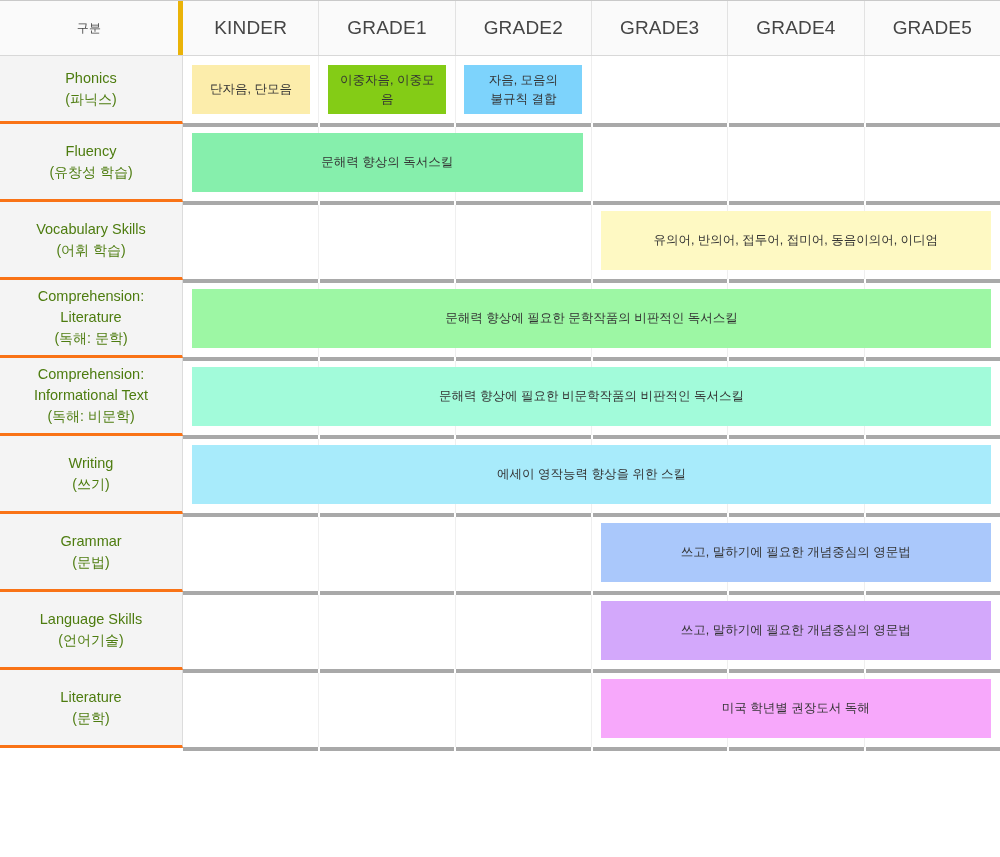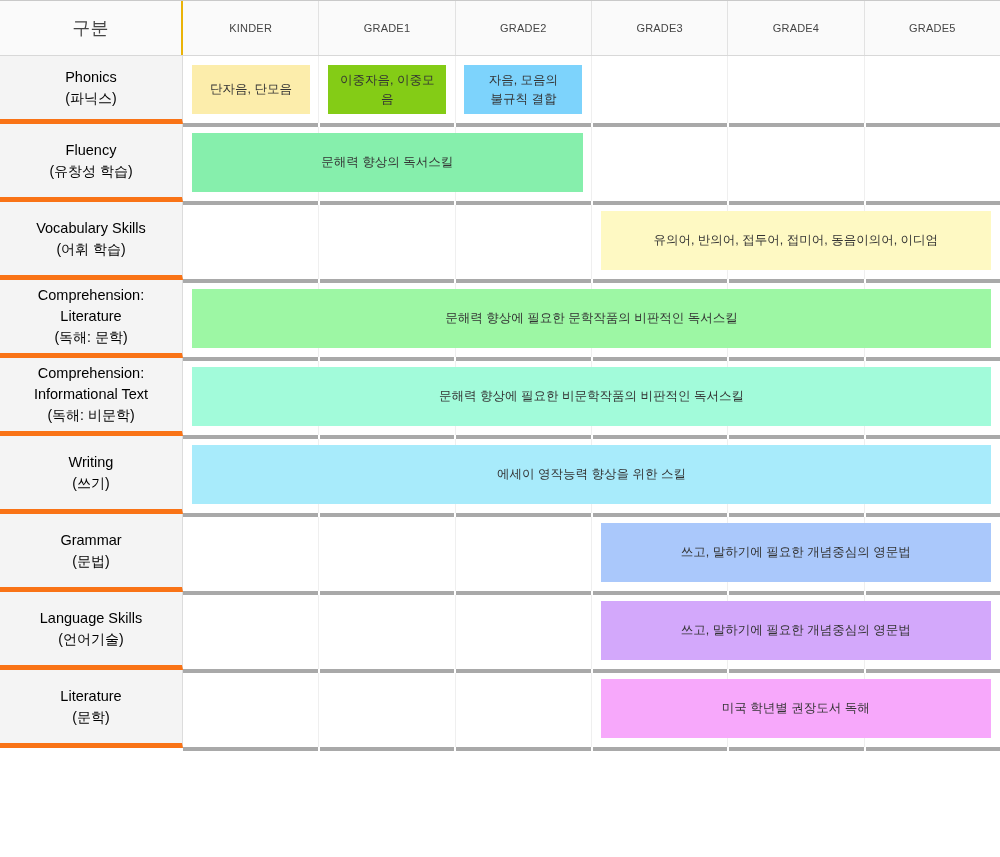--- a/index.html
+++ b/index.html
@@ -25,59 +25,59 @@
     display: flex;
     height: 54px;
     border-top: 1px solid #c9c9c9;
     border-bottom: 1px solid #d8d8d8;
     background: #fafafa;
   }
   .head-cell {
     display: flex;
     align-items: center;
     justify-content: center;
-    font-size: 11px;
+    font-size: 19px;
     color: #454545;
     letter-spacing: .2px;
     box-sizing: border-box;
     border-right: 1px solid #e2e2e2;
     background: #fafafa;
   }
   .head-cell.first {
     width: 183px;
     flex: 0 0 183px;
-    border-right: 2px solid #eab308;
-    font-size: 18px;
+    border-right: 5px solid #eab308;
+    font-size: 12px;
   }
   .head-cell.grade {
     flex: 1 1 0;
   }
   .head-cell.last { border-right: none; }
 
   
   .body-row {
     display: flex;
     position: relative;
     box-sizing: border-box;
   }
   .row-label {
     width: 183px;
     flex: 0 0 183px;
     box-sizing: border-box;
     background: #f4f4f4;
     border-right: 1px solid #dcdcdc;
-    border-bottom: 5px solid #f97316;
+    border-bottom: 3px solid #f97316;
     display: flex;
     flex-direction: column;
     align-items: center;
     justify-content: center;
     text-align: right;
     font-size: 14.5px;
     line-height: 1.45;
-    color: #000000;
+    color: #4d7c0f;
   }
   .row-label .ko { font-size: 14px; }
 
   .track {
     flex: 1 1 0;
     position: relative;
     box-sizing: border-box;
     background: #ffffff;
     border-bottom: 1px solid #ffffff;
   }

